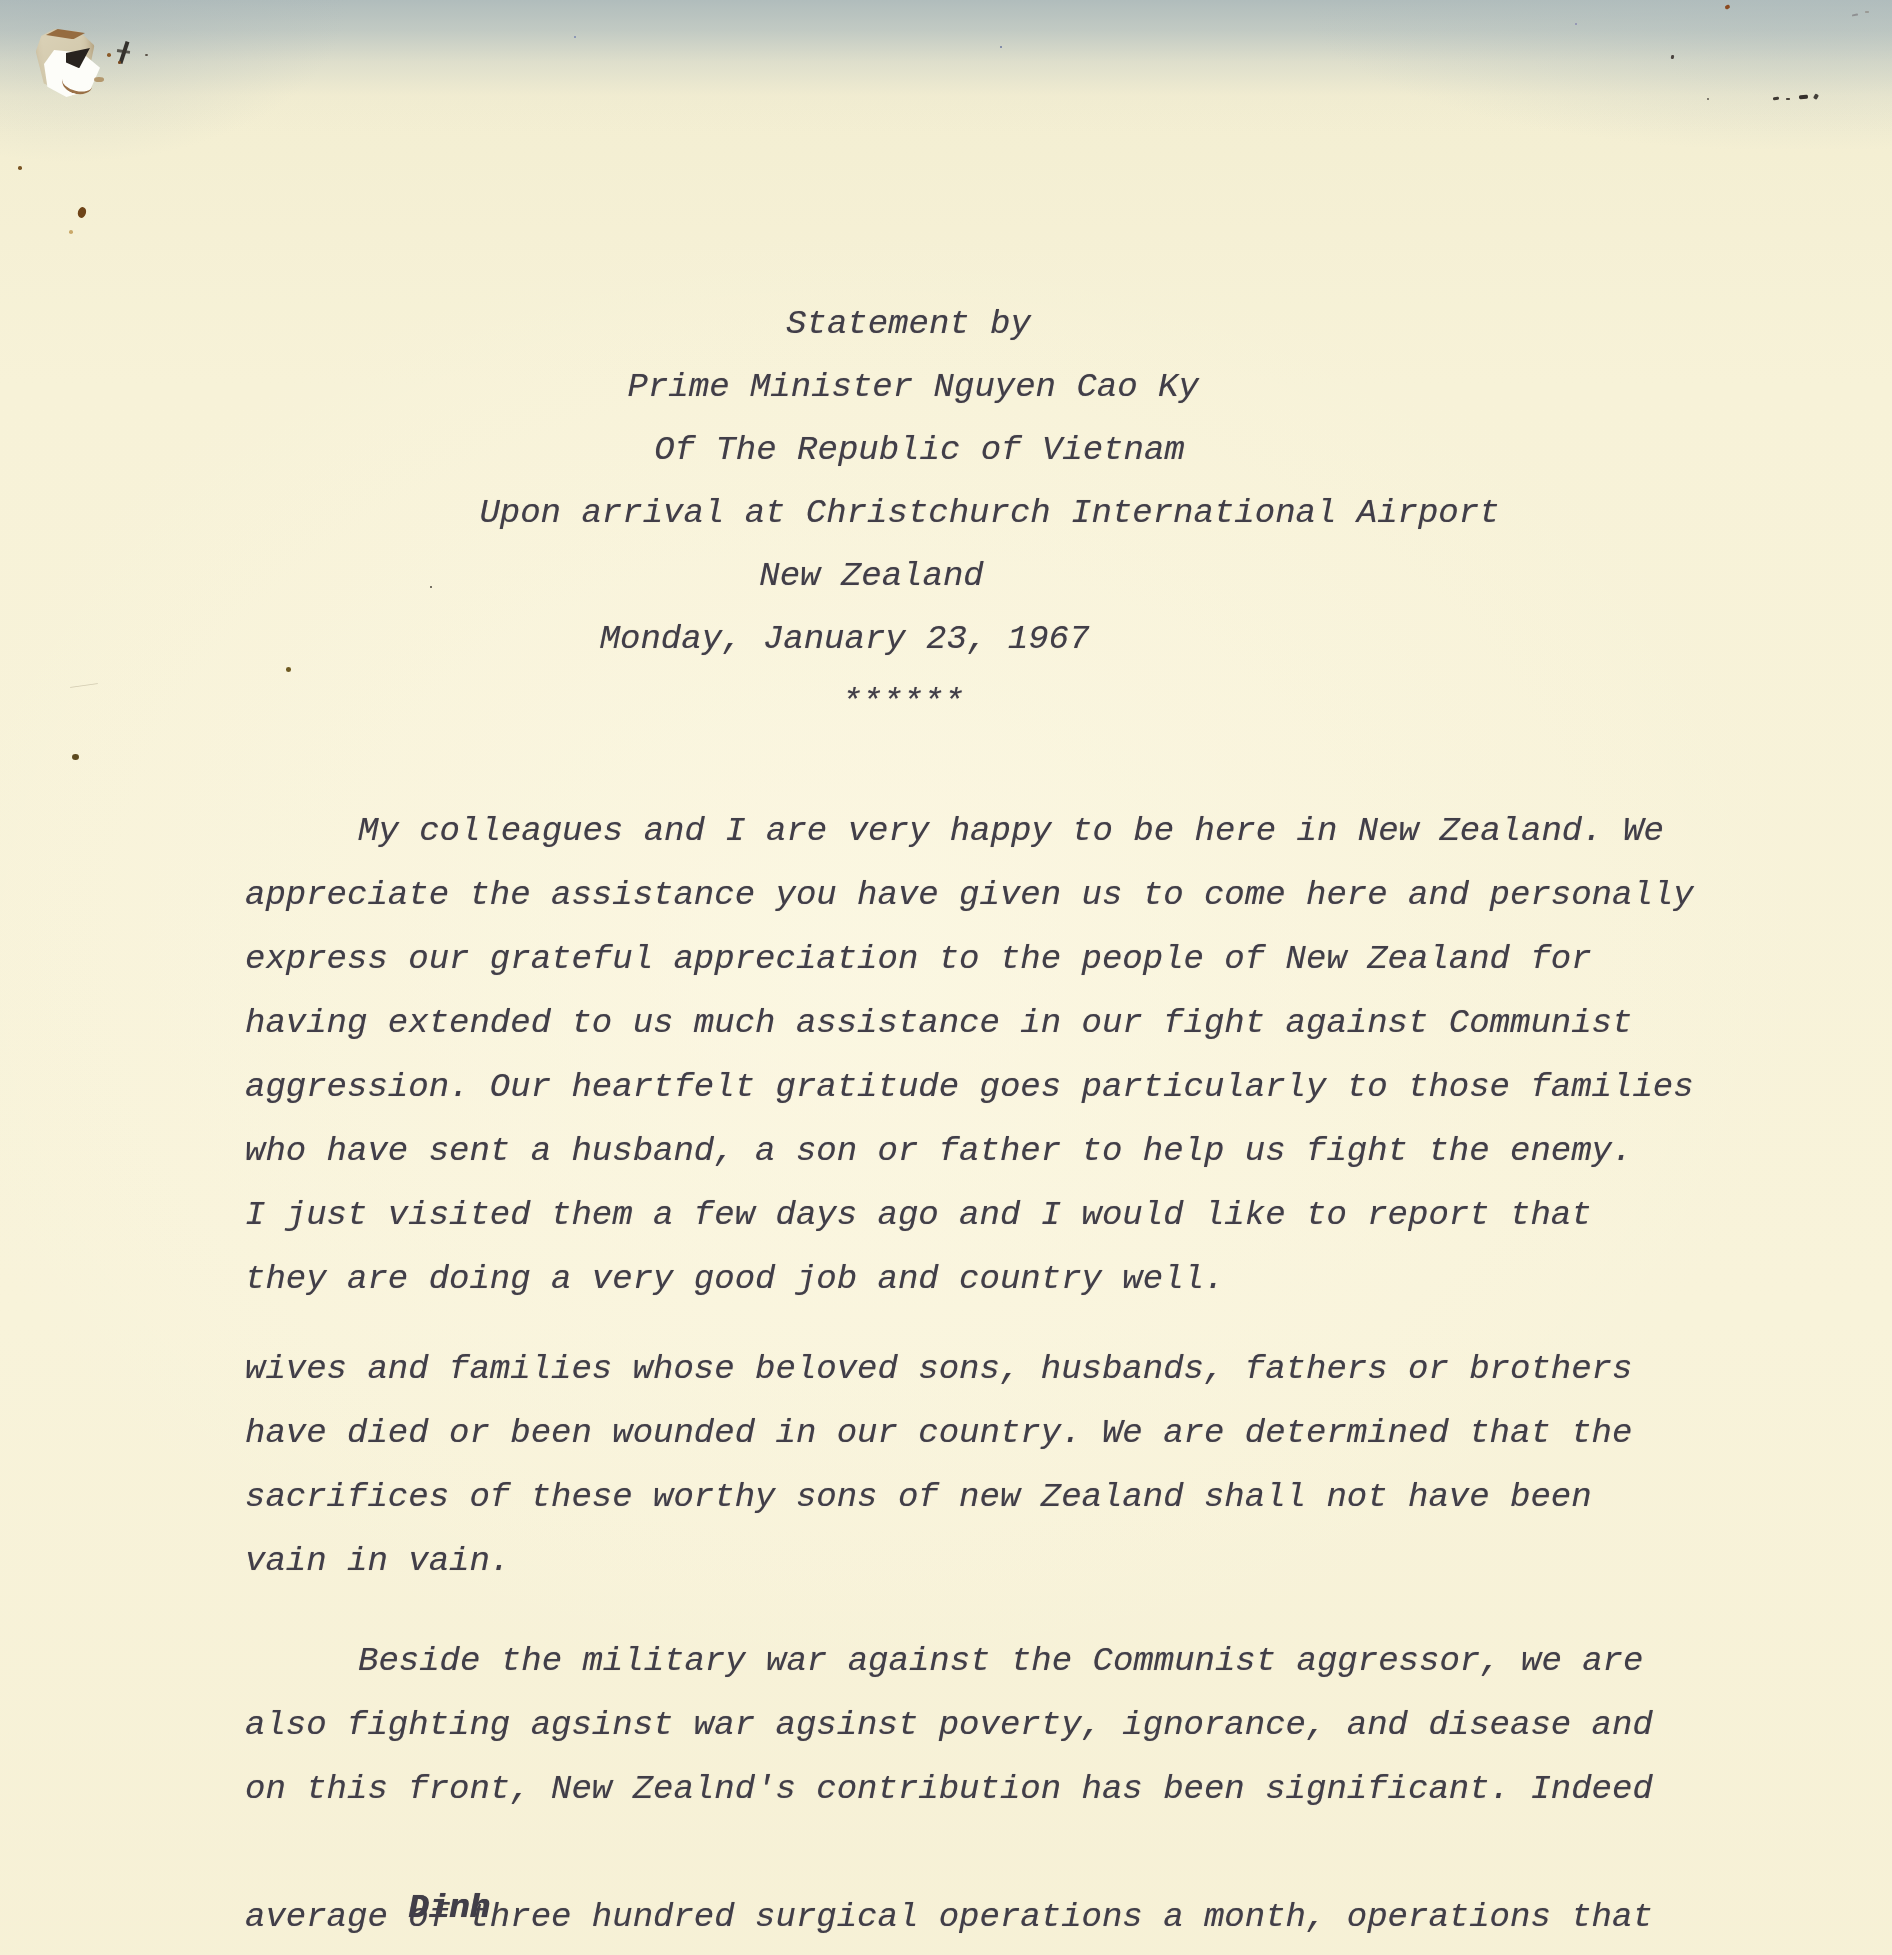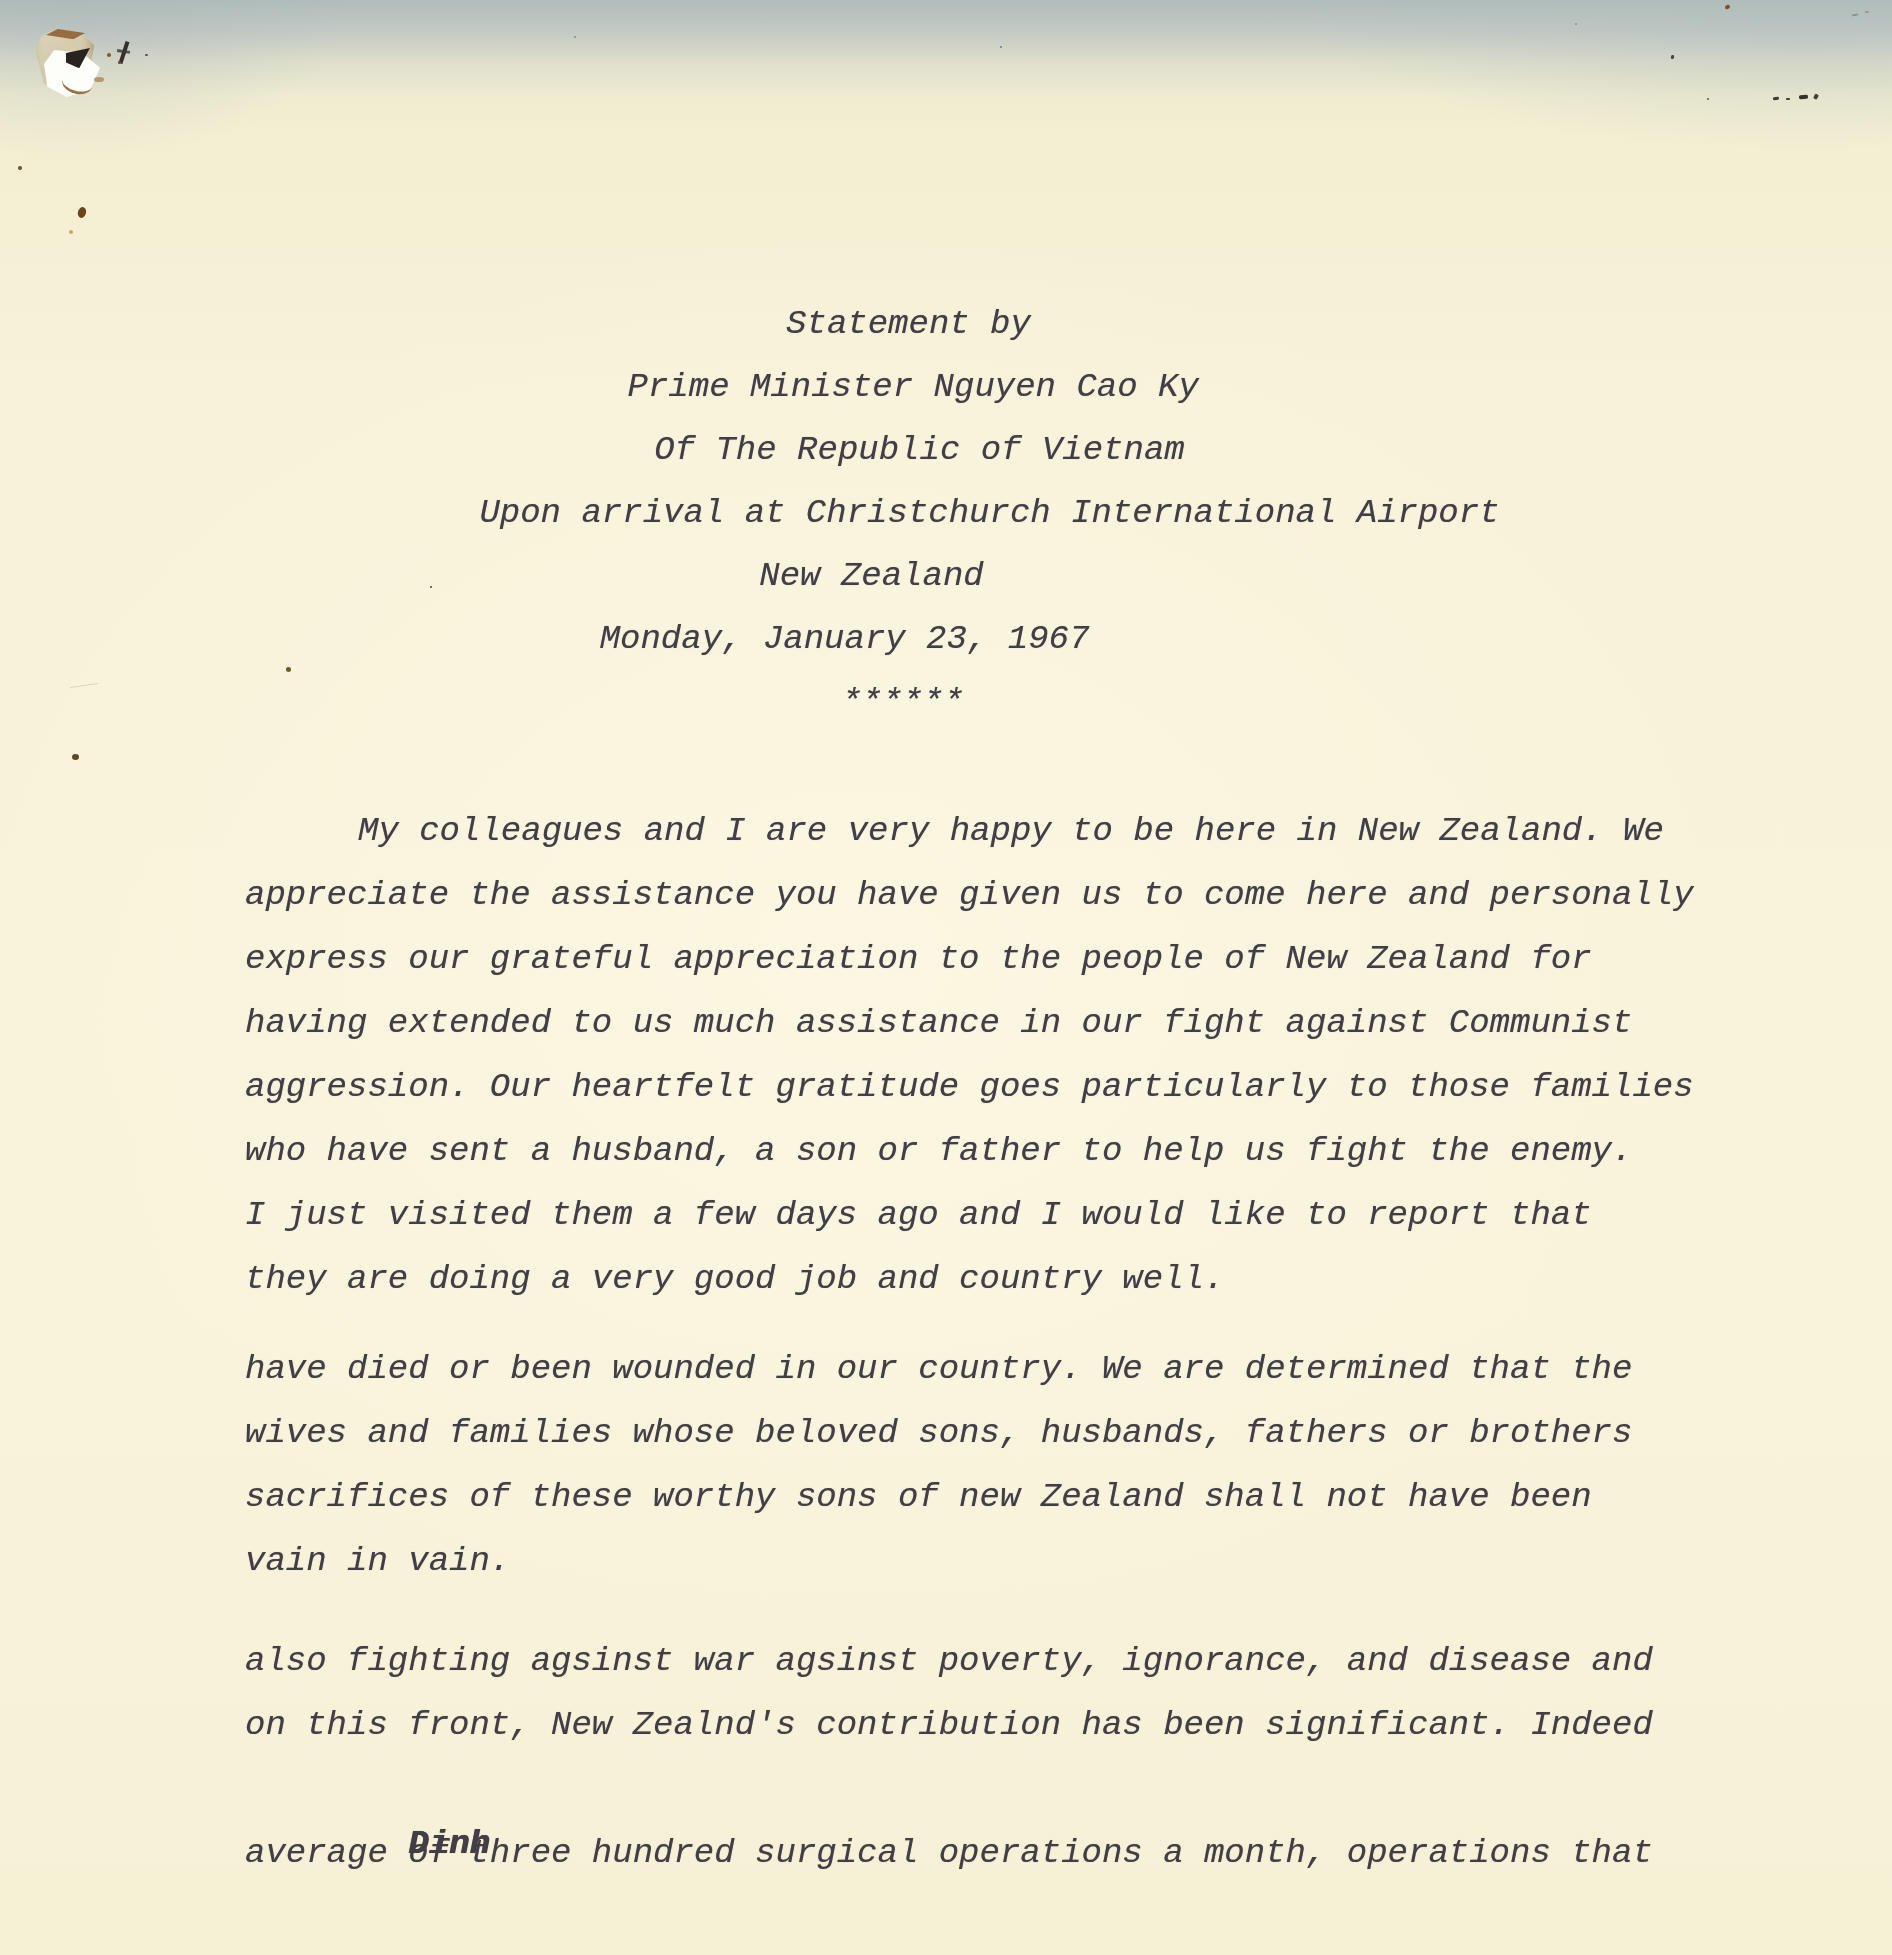--- a/index.html
+++ b/index.html
@@ -113,27 +113,28 @@
       <div class="line">appreciate the assistance you have given us to come here and personally</div>
       <div class="line">express our grateful appreciation to the people of New Zealand for</div>
       <div class="line">having extended to us much assistance in our fight against Communist</div>
       <div class="line">aggression. Our heartfelt gratitude goes particularly to those families</div>
       <div class="line">who have sent a husband, a son or father to help us fight the enemy.</div>
       <div class="line">I just visited them a few days ago and I would like to report that</div>
       <div class="line">they are doing a very good job and country well.</div>
     </div>
 
     <div class="paragraph" style="margin-top:26px;">
+      <div class="line">wives and families whose beloved sons, husbands, fathers or brothers</div>
       <div class="line">have died or been wounded in our country. We are determined that the</div>
-      <div class="line">wives and families whose beloved sons, husbands, fathers or brothers</div>
       <div class="line">sacrifices of these worthy sons of new Zealand shall not have been</div>
       <div class="line">vain in vain.</div>
     </div>
 
     <div class="paragraph" style="margin-top:36px;">
+      <div class="line first">Beside the military war against the Communist aggressor, we are</div>
       <div class="line">also fighting agsinst war agsinst poverty, ignorance, and disease and</div>
       <div class="line">on this front, New Zealnd's contribution has been significant. Indeed</div>
       <div class="line">
         <span class="ov-wrap"><span class="ov-base">Dinh</span></span>
       </div>
       <div class="line">average of three hundred surgical operations a month, operations that</div>
 
     </div>
 
   </div>

